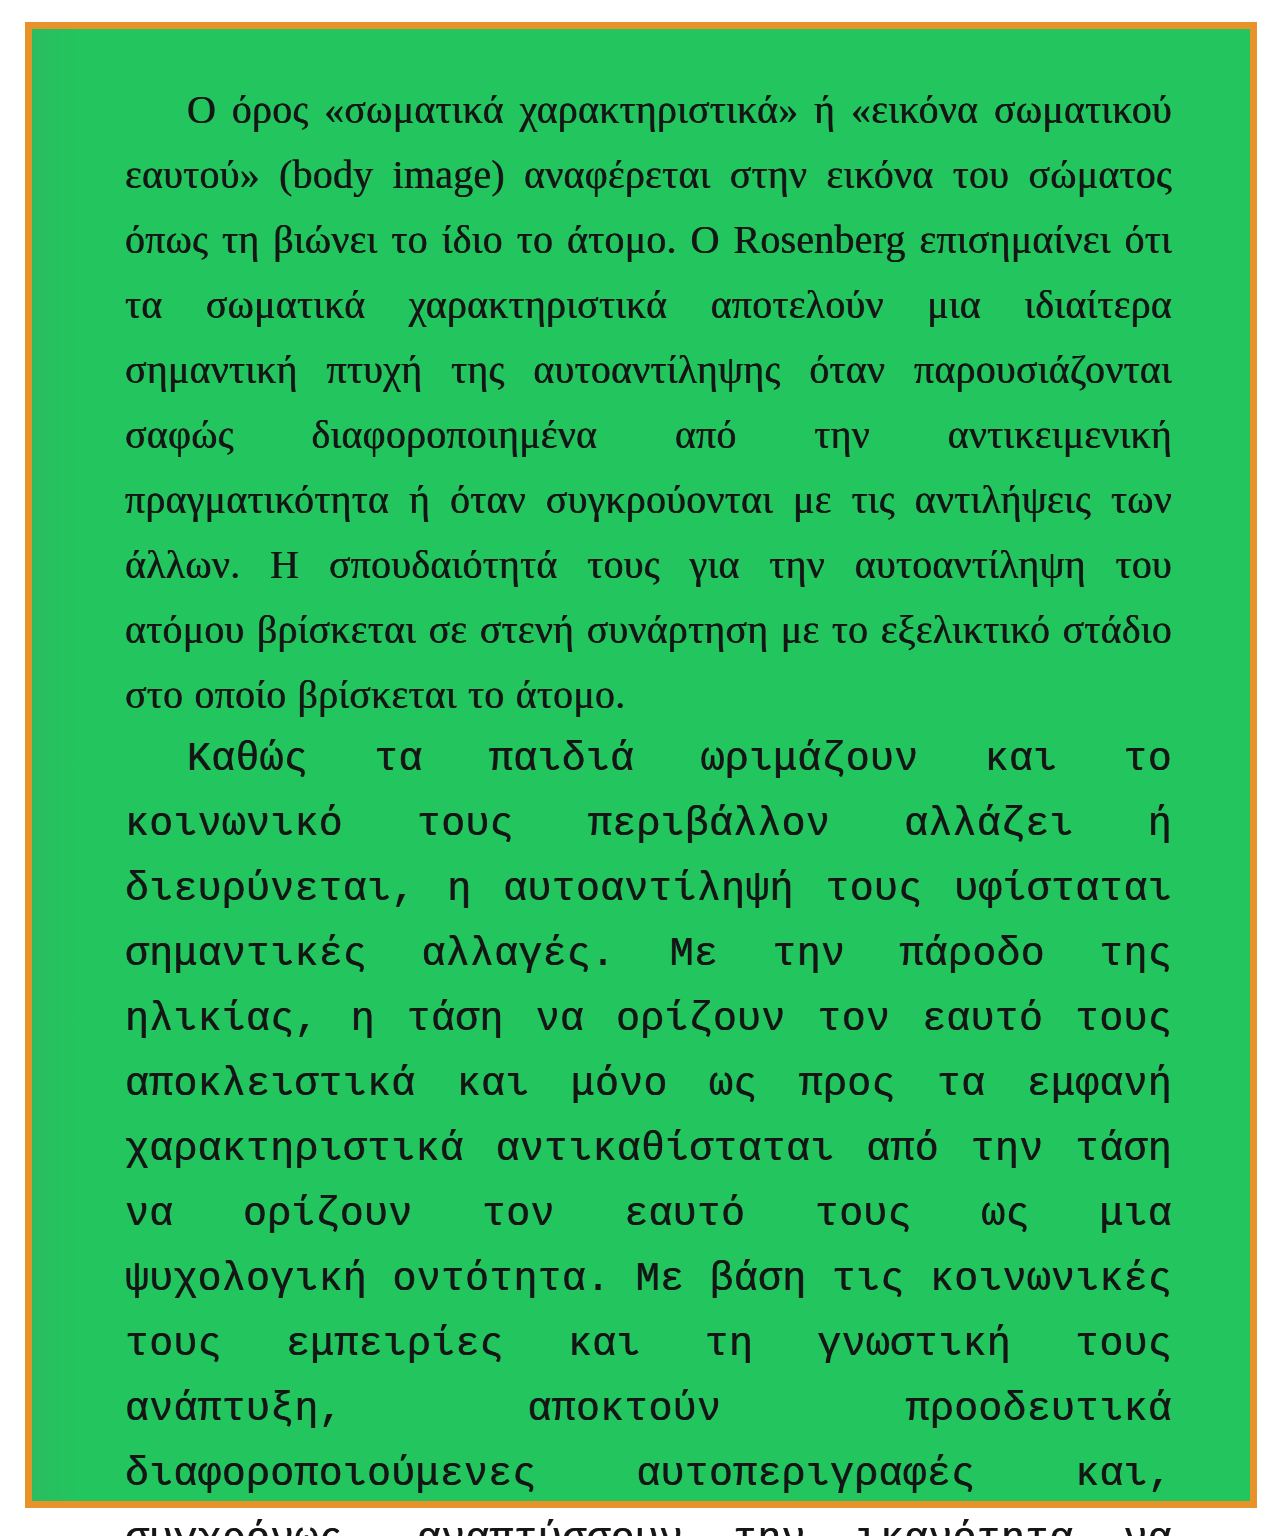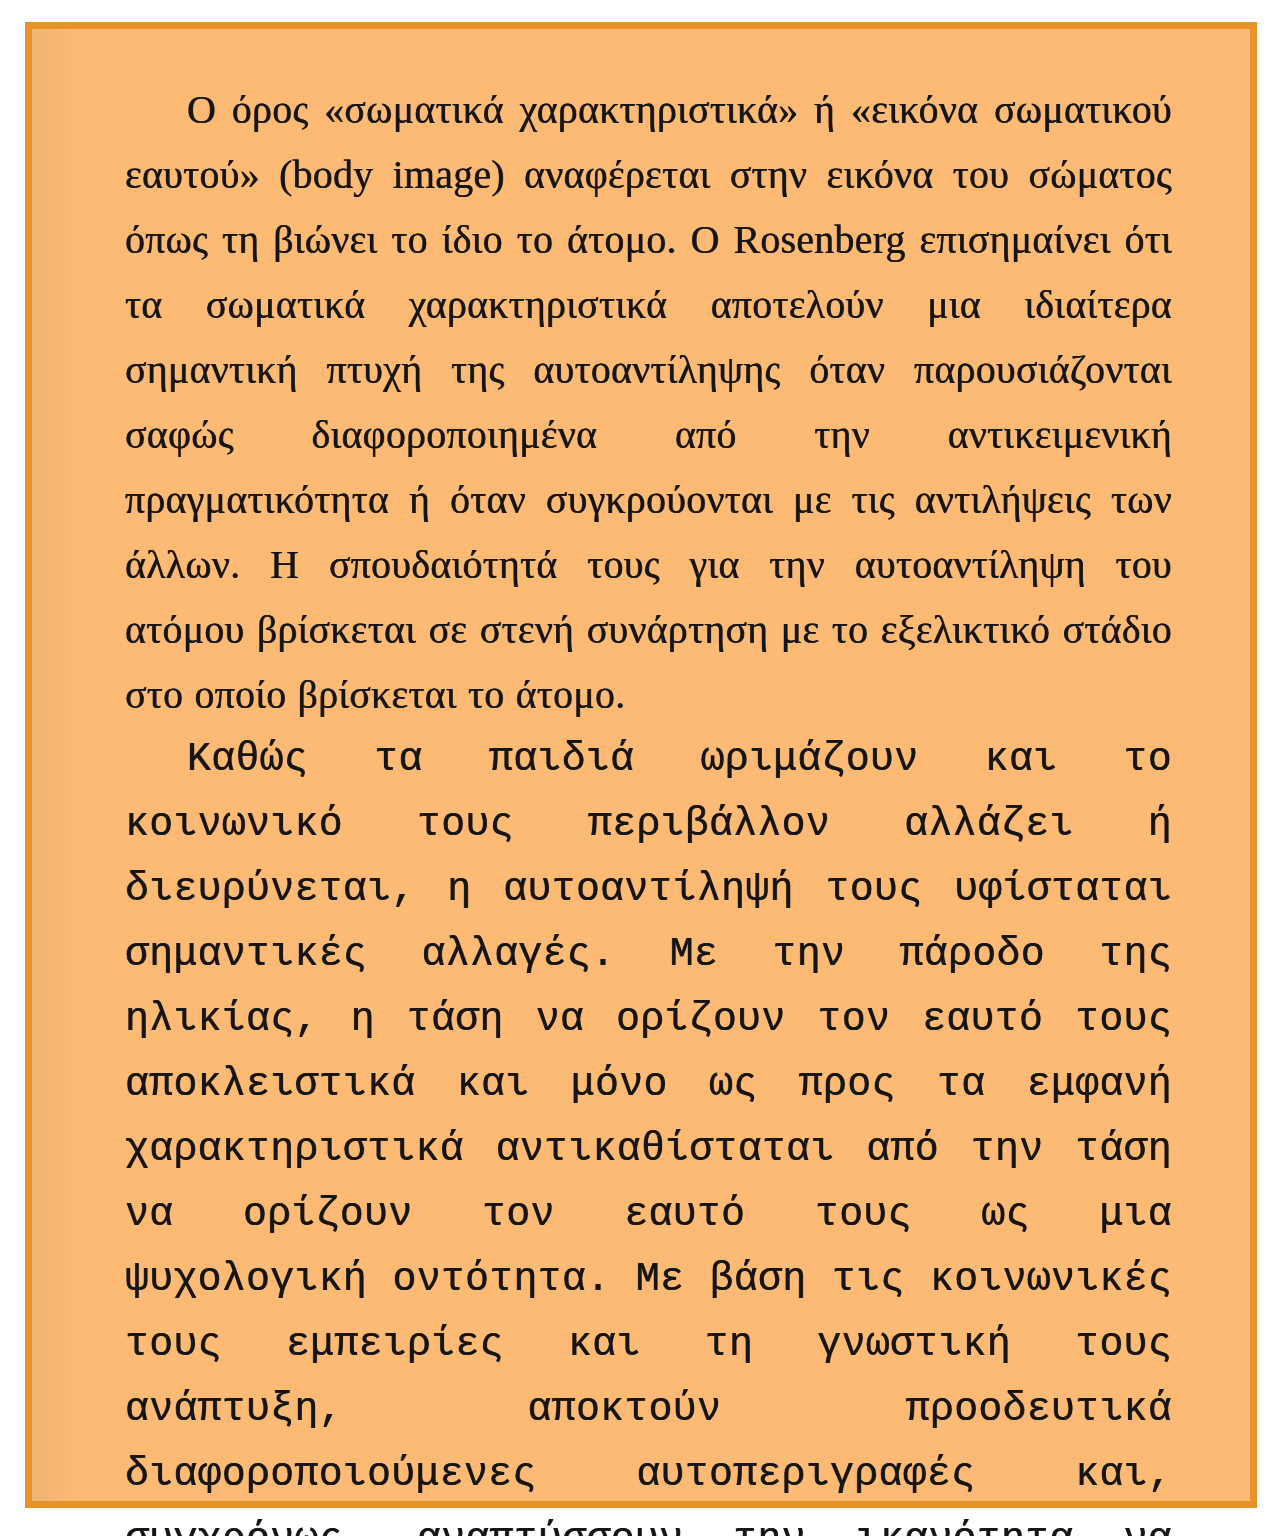--- a/index.html
+++ b/index.html
@@ -36,21 +36,21 @@
     background: #ffffff;
   }
 
   
   #paper {
     position: absolute;
     left: 0;
     top: 0;
     right: 0;
     bottom: 0;
-    background: #fdba74;
+    background: #22c55e;
   }
 
   #text-block {
     position: absolute;
     left: 93px;
     top: 48px;
     width: 1047px;
   }
 
   .para {

